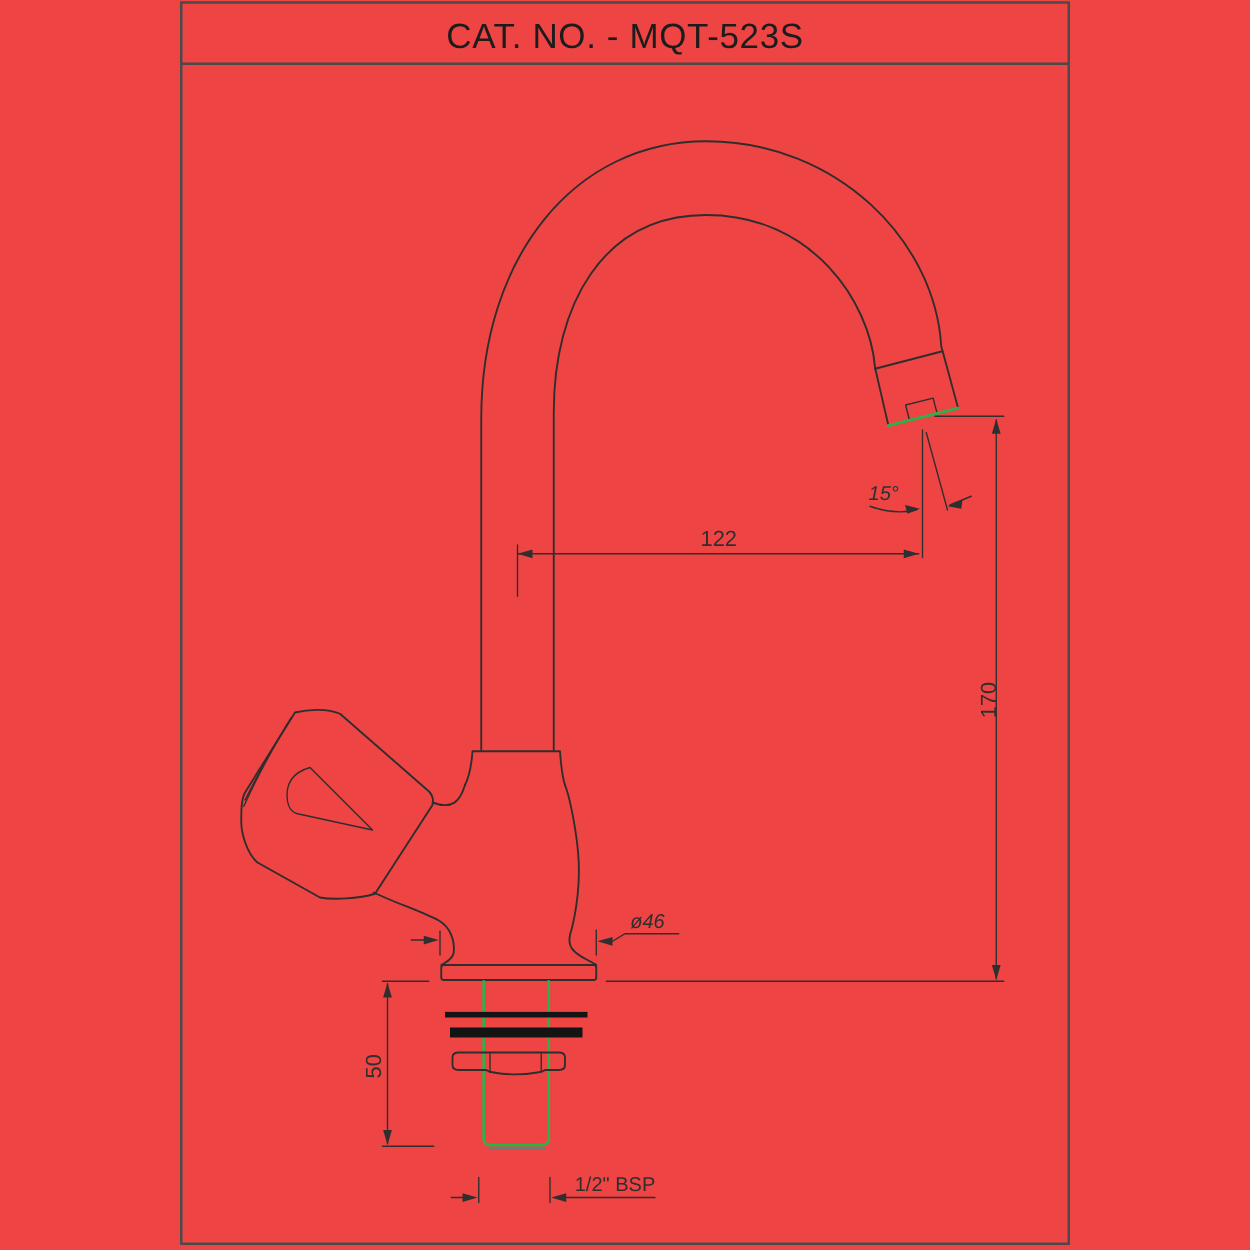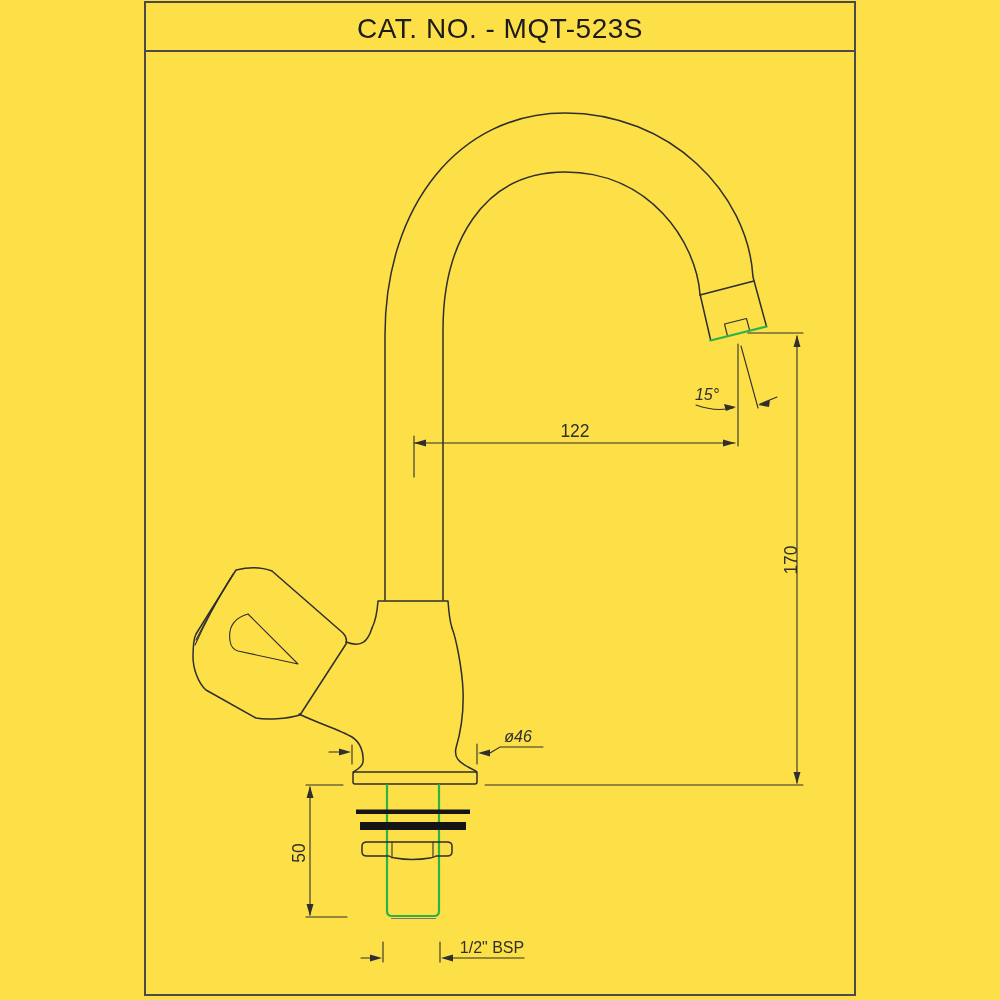--- a/index.html
+++ b/index.html
@@ -1,16 +1,16 @@
 <!DOCTYPE html>
 <html><head>
 <meta charset="utf-8">
 <style>
   html,body{margin:0;padding:0;background:#ffffff;}
-  .page{position:relative;width:1000px;height:1000px;background:#fde047;
+  .page{position:relative;width:1000px;height:1000px;background:#ef4444;
         font-family:"Liberation Sans", sans-serif;}
   svg{position:absolute;left:0;top:0;}
   .outline{fill:none;stroke:#2e2e2e;stroke-width:1.5;stroke-linecap:round;stroke-linejoin:round;}
   .thin{fill:none;stroke:#2e2e2e;stroke-width:1.1;stroke-linecap:round;stroke-linejoin:round;}
   .dim{fill:none;stroke:#2f2f2f;stroke-width:1.1;stroke-linecap:round;}
   .ah{fill:#2f2f2f;stroke:none;}
   .dimtext{fill:#2f2f2f;font-size:17.5px;font-family:"Liberation Sans",sans-serif;}
   .dimtext-sm{fill:#2f2f2f;font-size:16px;font-family:"Liberation Sans",sans-serif;}
   .italic{font-style:italic;}
   .greenline{fill:none;stroke-width:2.2;stroke-linecap:round;stroke-linejoin:round;}

